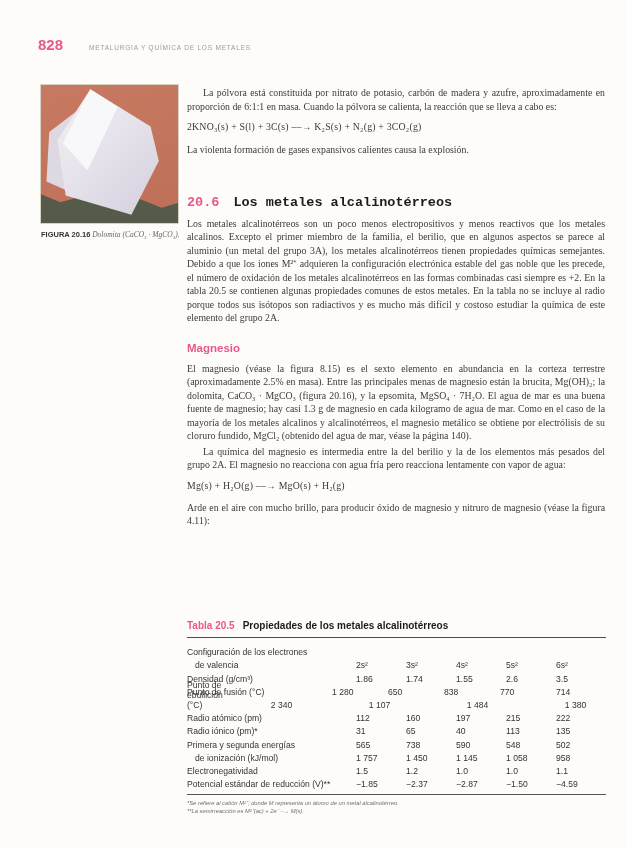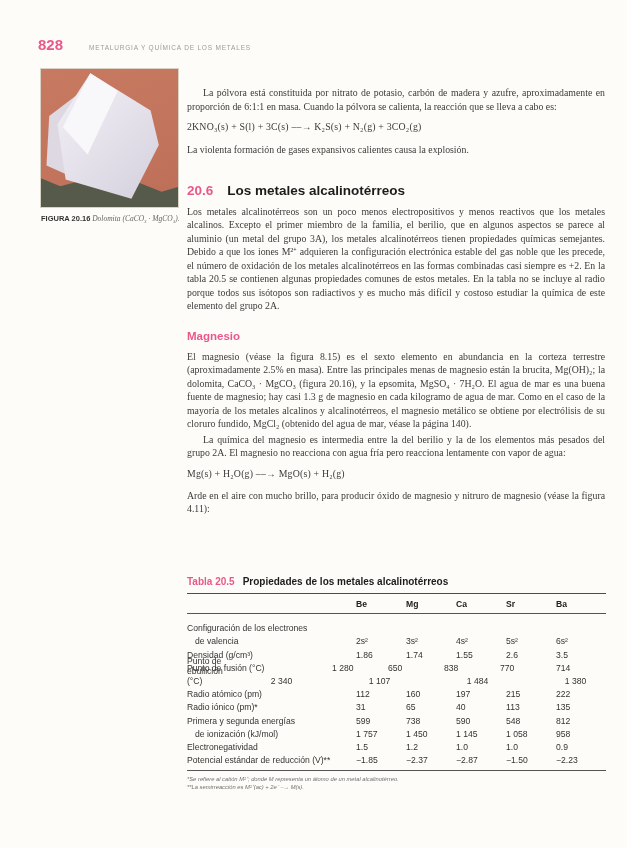--- a/index.html
+++ b/index.html
@@ -7,51 +7,51 @@
     position:relative;width:627px;height:848px;margin:0 auto;
     background:#fdfcf9;overflow:hidden;
     font-family:"Liberation Serif", serif;color:#3a3a3a;
   }
   
   .header{position:absolute;left:38px;top:36px;width:540px;font-family:"Liberation Sans",sans-serif;}
   .pagenum{color:#e9578b;font-weight:bold;font-size:15px;margin-right:26px;}
   .runhead{color:#9b9b9b;font-size:6.5px;letter-spacing:0.8px;text-transform:uppercase;}
 
   
-  .figure{position:absolute;left:41px;top:69px;width:140px;}
+  .figure{position:absolute;left:41px;top:85px;width:140px;}
   .photo{position:relative;width:137px;height:138px;overflow:hidden;box-shadow:0 0 0 1px #d9d2c6;}
   .ph-bg{position:absolute;inset:0;background:linear-gradient(160deg,#c77a61 0%,#c3745c 55%,#bd6e58 100%);}
   .ph-dark{position:absolute;left:0;bottom:0;width:100%;height:40px;background:#565a4b;
     clip-path:polygon(0 28%,14% 48%,34% 30%,52% 60%,72% 40%,88% 62%,100% 50%,100% 100%,0 100%);}
   .ph-facet{position:absolute;inset:0;background:#ddd8e2;
     clip-path:polygon(6% 34%,30% 16%,36% 84%,4% 70%);}
   .ph-main{position:absolute;inset:0;background:linear-gradient(135deg,#f4f2f6 0%,#e6e3ec 45%,#cfccda 100%);
     clip-path:polygon(36% 3%,80% 30%,86% 55%,66% 94%,18% 80%,12% 40%);}
   .ph-hl{position:absolute;inset:0;background:#f8f7fa;
     clip-path:polygon(36% 3%,56% 16%,34% 62%,16% 42%);}
   .caption{margin:7px 0 0 0;font-size:7.5px;line-height:10px;color:#555;}
   .caption .cap-label{font-family:"Liberation Sans",sans-serif;font-weight:bold;color:#333;font-style:normal;}
   .caption i{color:#666;}
 
   
   .col{position:absolute;left:187px;top:86px;width:418px;}
   .body{margin:0;font-size:9.8px;line-height:13.5px;text-align:justify;}
   .indent{text-indent:16px;}
   .equation{margin:8px 0 0 0;font-size:9.8px;text-align:left;letter-spacing:0.2px;}
   .after-eq{margin-top:10px;}
-  .sec-head{margin:26px 0 0 0;font-family:Liberation Sans, sans-serif;font-size:13.5px;color:#1c1c1c;}
+  .sec-head{margin:38px 0 0 0;font-family:Liberation Mono, monospace;font-size:13.5px;color:#1c1c1c;}
   .secnum{color:#e9578b;margin-right:14px;}
   .sec-body{margin-top:7px;}
   .sub-head{margin:17px 0 0 0;font-family:"Liberation Sans",sans-serif;font-size:11.5px;color:#e9578b;}
   .mg1{margin-top:8px;}
   .mg2{margin-top:2px;}
   .mg3{margin-top:9px;}
 
   
-  .tablewrap{position:absolute;left:187px;top:576px;width:419px;font-family:"Liberation Sans",sans-serif;}
+  .tablewrap{position:absolute;left:187px;top:620px;width:419px;font-family:"Liberation Sans",sans-serif;}
   .t-title{font-size:10px;font-weight:bold;color:#1c1c1c;margin:0 0 6px 0;}
   .t-title .t-label-pink{color:#e9578b;margin-right:8px;}
   .t-rule-top{border-top:1.6px solid #4c4c4c;}
   .t-grid{width:100%;}
   .t-row,.t-head{display:flex;align-items:flex-end;}
   .t-head{padding:5px 0 4px 0;border-bottom:1.2px solid #555;}
   .t-labelcell{flex:1 1 auto;font-size:8.6px;color:#333;}
   .t-val{flex:0 0 50px;font-size:8.6px;color:#333;}
   .t-head .t-val{font-weight:bold;color:#222;}
   .t-body{padding-top:6px;}
@@ -93,28 +93,20 @@
     <p class="body mg1">El magnesio (véase la figura 8.15) es el sexto elemento en abundancia en la corteza terrestre (aproximadamente 2.5% en masa). Entre las principales menas de magnesio están la brucita, Mg(OH)₂; la dolomita, CaCO₃ · MgCO₃ (figura 20.16), y la epsomita, MgSO₄ · 7H₂O. El agua de mar es una buena fuente de magnesio; hay casi 1.3 g de magnesio en cada kilogramo de agua de mar. Como en el caso de la mayoría de los metales alcalinos y alcalinotérreos, el magnesio metálico se obtiene por electrólisis de su cloruro fundido, MgCl₂ (obtenido del agua de mar, véase la página 140).</p>
     <p class="body indent mg2">La química del magnesio es intermedia entre la del berilio y la de los elementos más pesados del grupo 2A. El magnesio no reacciona con agua fría pero reacciona lentamente con vapor de agua:</p>
     <p class="equation">Mg(s) + H₂O(g) ⎯⎯→ MgO(s) + H₂(g)</p>
     <p class="body mg3">Arde en el aire con mucho brillo, para producir óxido de magnesio y nitruro de magnesio (véase la figura 4.11):</p>
   </div>
 
   <div class="tablewrap">
     <p class="t-title"><span class="t-label-pink">Tabla 20.5</span><span>Propiedades de los metales alcalinotérreos</span></p>
     <div class="t-rule-top"></div>
     <div class="t-grid">
-      <div class="t-head">
-        <div class="t-labelcell"></div>
-        <div class="t-val">Be</div>
-        <div class="t-val">Mg</div>
-        <div class="t-val">Ca</div>
-        <div class="t-val">Sr</div>
-        <div class="t-val">Ba</div>
-      </div>
       <div class="t-body" id="t-body">
 
       <div class="t-row" style="display: flex;">
           <div class="t-labelcell">Configuración de los electrones</div>
           <div class="t-val"></div>
           <div class="t-val"></div>
           <div class="t-val"></div>
           <div class="t-val"></div>
           <div class="t-val"></div>
         </div>
@@ -161,49 +153,49 @@
           <div class="t-row" style="display: flex;">
           <div class="t-labelcell">Radio iónico (pm)*</div>
           <div class="t-val">31</div>
           <div class="t-val">65</div>
           <div class="t-val">40</div>
           <div class="t-val">113</div>
           <div class="t-val">135</div>
         </div>
           <div class="t-row" style="display: flex;">
           <div class="t-labelcell">Primera y segunda energías</div>
-          <div class="t-val">599</div>
+          <div class="t-val">565</div>
           <div class="t-val">738</div>
           <div class="t-val">590</div>
           <div class="t-val">548</div>
-          <div class="t-val">812</div>
+          <div class="t-val">502</div>
         </div>
           <div class="t-row" style="display: flex;">
           <div class="t-labelcell ind">de ionización (kJ/mol)</div>
           <div class="t-val">1 757</div>
           <div class="t-val">1 450</div>
           <div class="t-val">1 145</div>
           <div class="t-val">1 058</div>
           <div class="t-val">958</div>
         </div>
           <div class="t-row" style="display: flex;">
           <div class="t-labelcell">Electronegatividad</div>
           <div class="t-val">1.5</div>
           <div class="t-val">1.2</div>
           <div class="t-val">1.0</div>
           <div class="t-val">1.0</div>
-          <div class="t-val">0.9</div>
+          <div class="t-val">1.1</div>
         </div>
           <div class="t-row" style="display: flex;">
           <div class="t-labelcell">Potencial estándar de reducción (V)**</div>
           <div class="t-val">−1.85</div>
           <div class="t-val">−2.37</div>
           <div class="t-val">−2.87</div>
           <div class="t-val">−1.50</div>
-          <div class="t-val">−2.23</div>
+          <div class="t-val">−4.59</div>
         </div>
         </div>
       <div class="t-bottom"></div>
       <div class="t-notes">
         <p class="t-note">*Se refiere al catión M²⁺; donde M representa un átomo de un metal alcalinotérreo.</p>
         <p class="t-note">**La semirreacción es M²⁺(ac) + 2e⁻ ⎯→ M(s).</p>
       </div>
     </div>
   </div>
 

